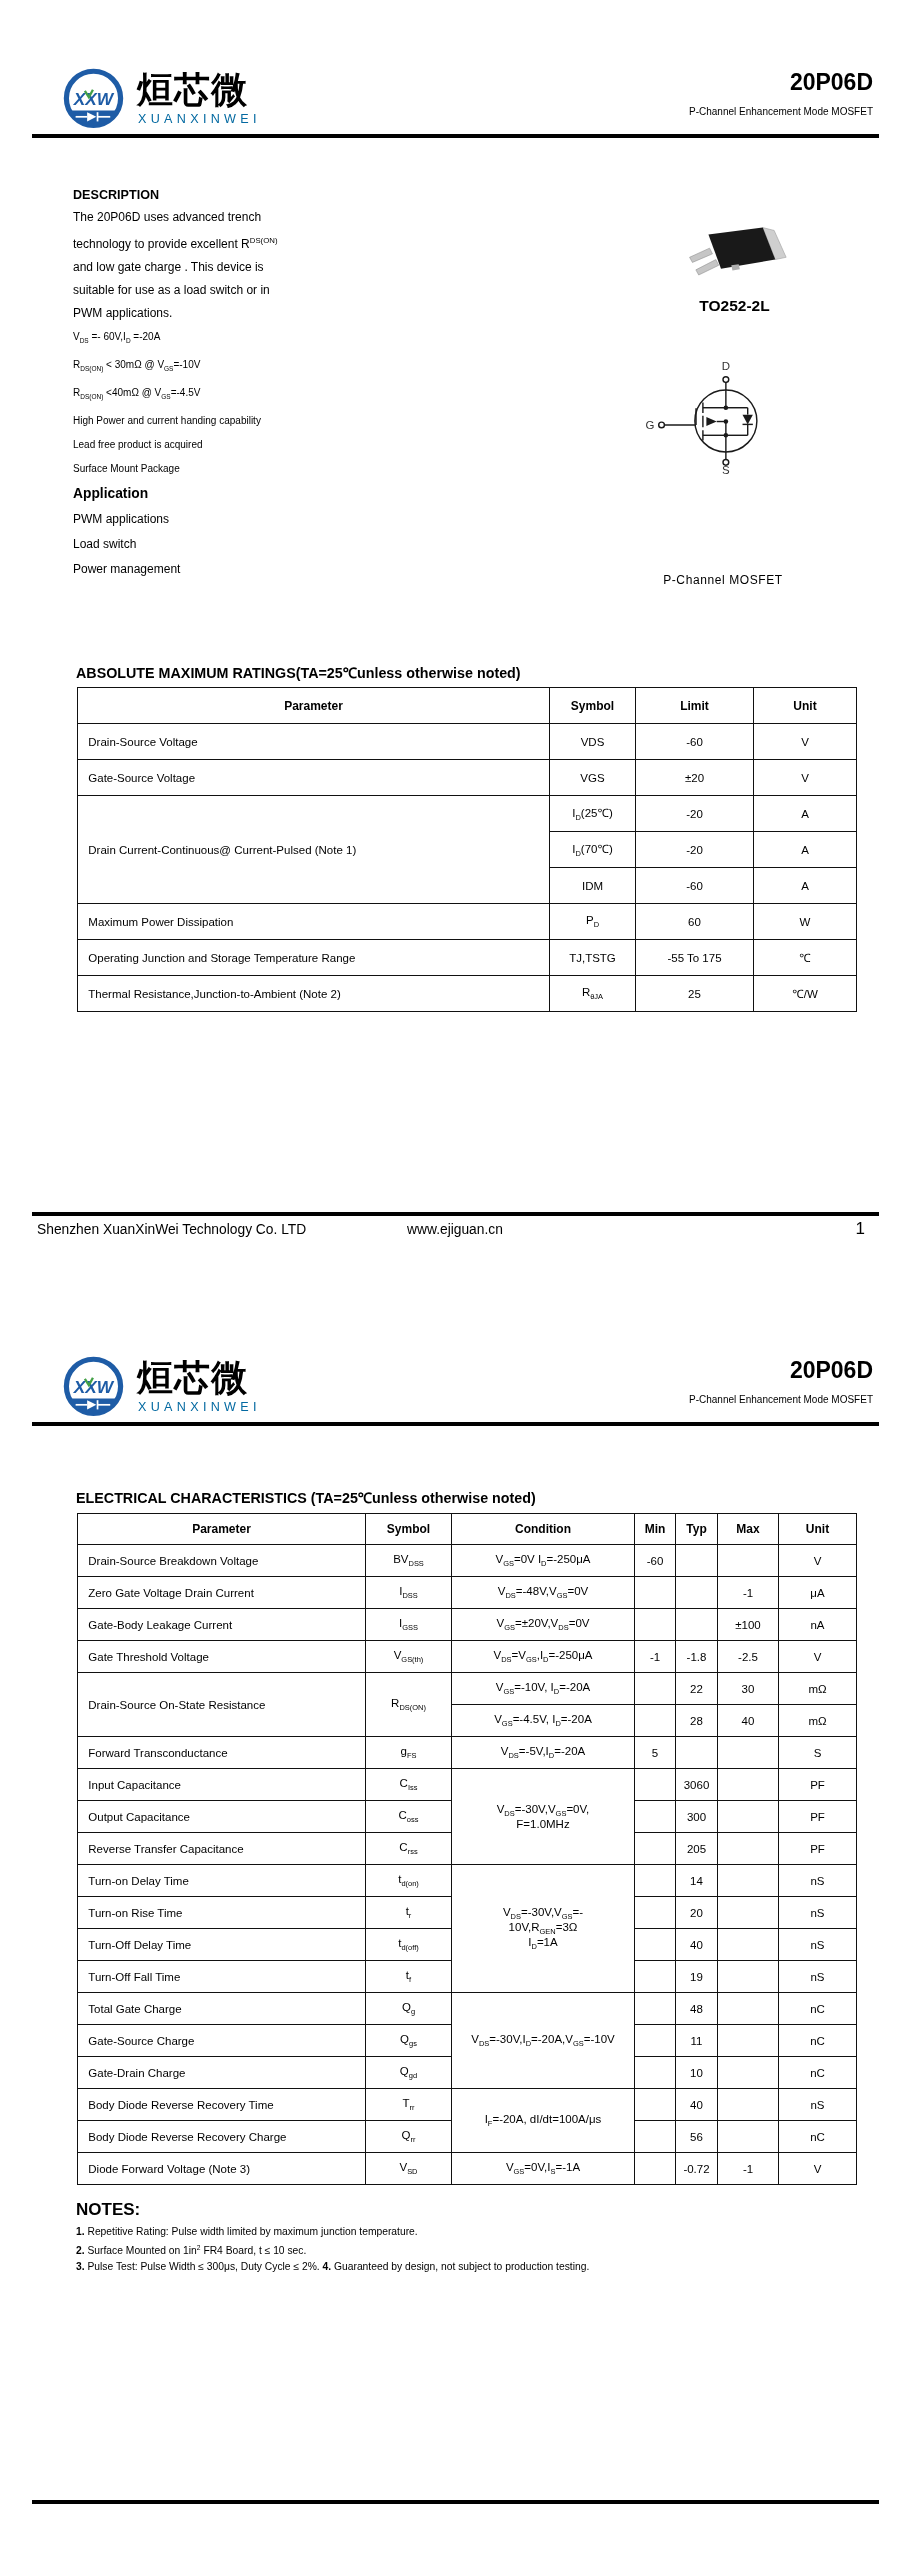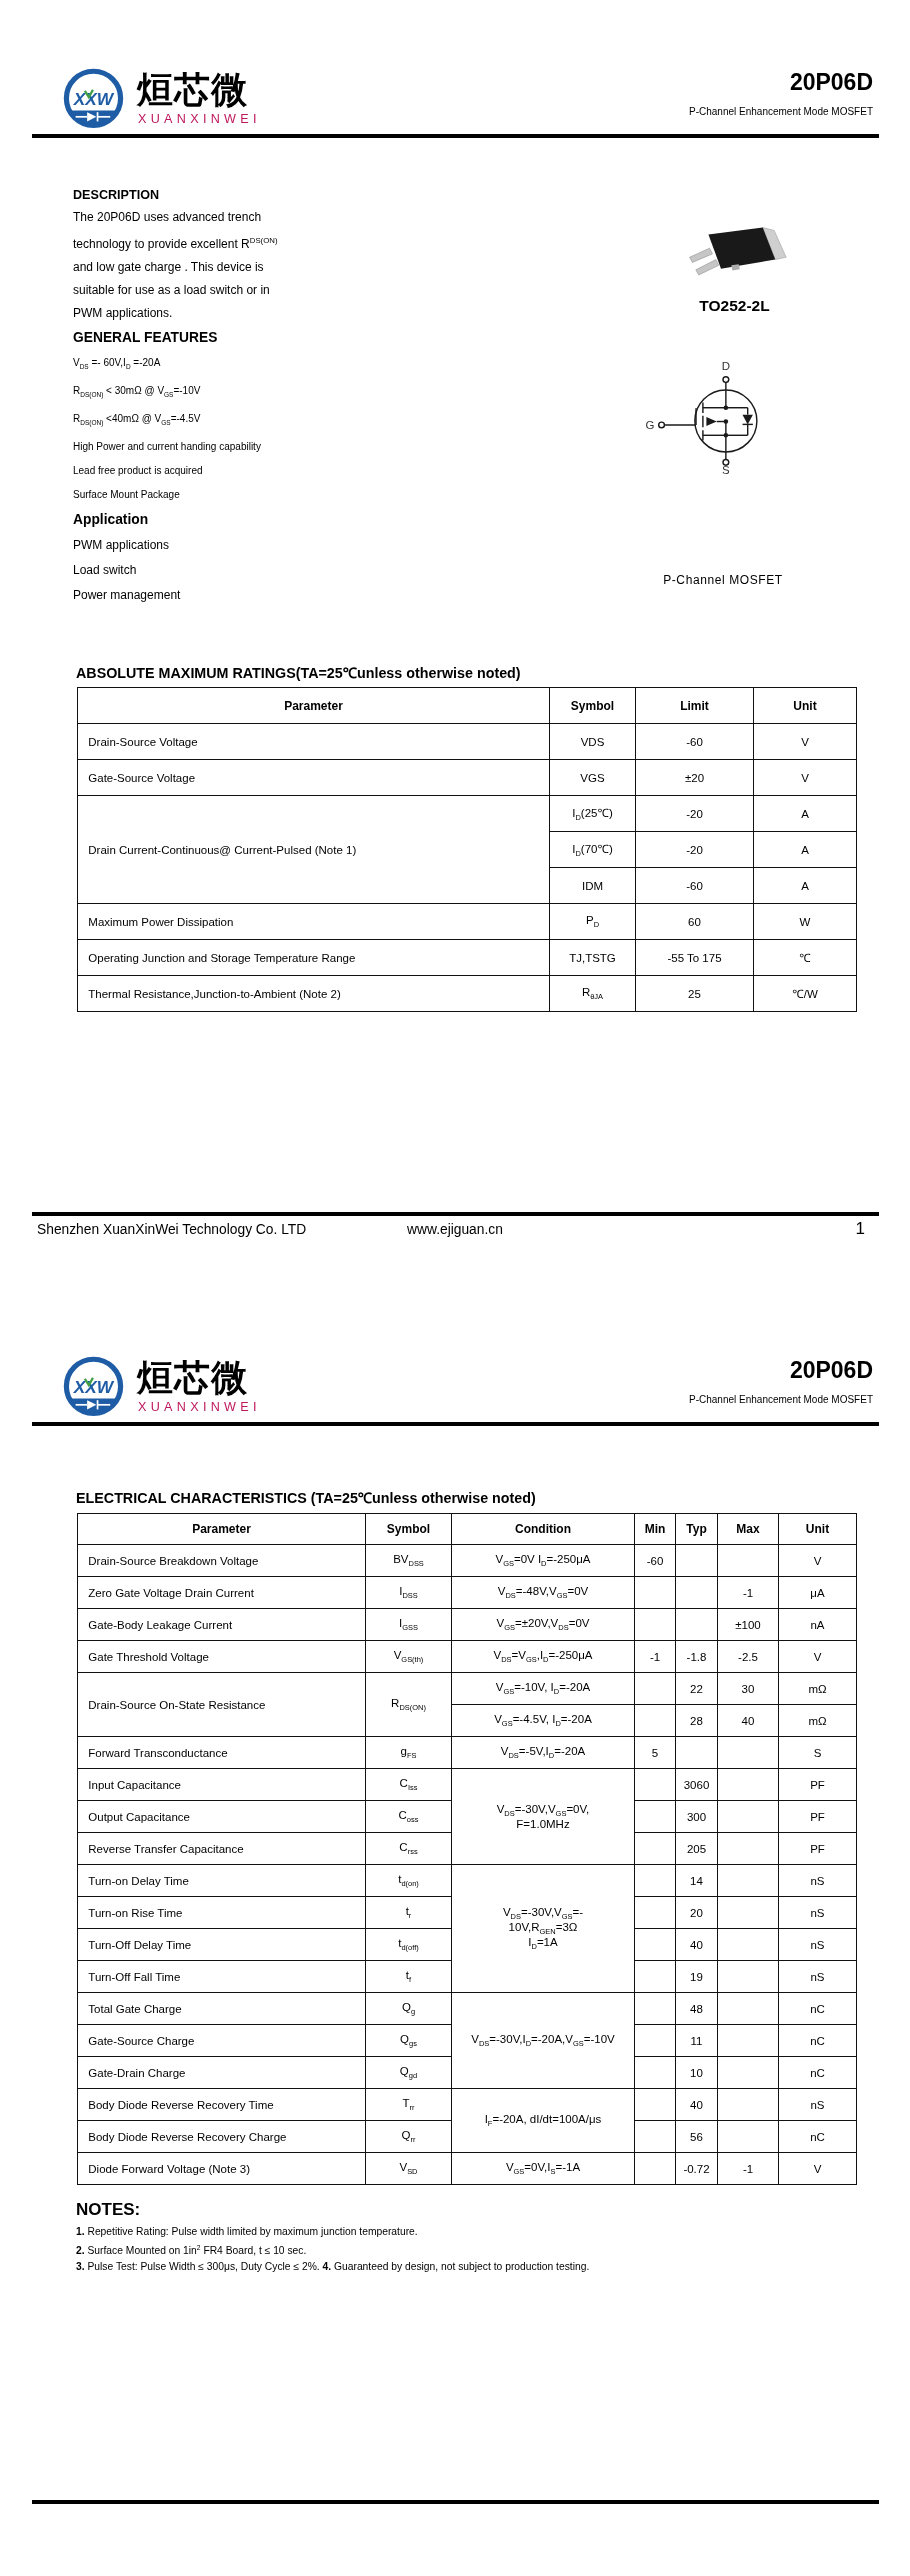--- a/index.html
+++ b/index.html
@@ -6,21 +6,21 @@
   #sheet{position:relative;width:910px;height:2504px;background:#fff;outline:0.6px solid #c9c9c9;
          font-family:"Liberation Sans", sans-serif;color:#000;}
   .page{position:absolute;left:0;width:910px;height:1288px;background:#fff;}
   #p1{top:0;} #p2{top:1288px;}
 
   
   .hdr-rule{position:absolute;left:32px;top:134px;width:847px;height:4px;background:#000;}
   .ft-rule{position:absolute;left:32px;top:1212px;width:847px;height:4px;background:#000;}
   .logo-svg{position:absolute;left:56px;top:62px;width:75px;height:75px;}
   .logo-cn{position:absolute;left:137px;top:71px;font-size:36px;font-weight:bold;letter-spacing:1.1px;line-height:37px;}
-  .logo-en{position:absolute;left:138px;top:112px;font-size:12.6px;letter-spacing:4.3px;color:#be185d;}
+  .logo-en{position:absolute;left:138px;top:112px;font-size:12.6px;letter-spacing:4.3px;color:#0369a1;}
   .part-no{position:absolute;right:37px;top:69px;font-size:23px;font-weight:bold;}
   .subtitle{position:absolute;right:37px;top:106px;font-size:10px;}
   .ft-company{position:absolute;left:37px;top:1222px;font-size:13.8px;}
   .ft-url{position:absolute;left:407px;top:1222px;font-size:13.8px;}
   .ft-page{position:absolute;right:45px;top:1219px;font-size:17px;}
 
   
   .desc-col{position:absolute;left:73px;top:186px;width:367px;}
   .h1{font-size:12.6px;font-weight:bold;line-height:19.5px;}
   .desc-line{font-size:12px;line-height:23px;}
@@ -79,21 +79,20 @@
     <div class="subtitle">P-Channel Enhancement Mode MOSFET</div>
     <div class="hdr-rule"></div>
 
     <div class="desc-col">
       <div class="h1">DESCRIPTION</div>
       <div class="desc-line">The  20P06D uses advanced trench</div>
       <div class="desc-line">technology to provide excellent R<sup>DS(ON)</sup></div>
       <div class="desc-line">and low gate charge . This device is</div>
       <div class="desc-line">suitable for use as a load switch or in</div>
       <div class="desc-line">PWM applications.</div>
-      <div class="h2">GENERAL FEATURES</div>
       <div class="feat-line">V<sub>DS</sub> =- 60V,I<sub>D</sub> =-20A</div>
       <div class="feat-line">R<sub>DS(ON)</sub> &lt; 30mΩ @ V<sub>GS</sub>=-10V</div>
       <div class="feat-line">R<sub>DS(ON)</sub> &lt;40mΩ @ V<sub>GS</sub>=-4.5V</div>
       <div class="feat-line">High Power and current handing capability</div>
       <div class="feat-line">Lead free product is acquired</div>
       <div class="feat-line">Surface Mount Package</div>
       <div class="h2">Application</div>
       <div class="app-line">PWM applications</div>
       <div class="app-line">Load switch</div>
       <div class="app-line">Power management</div>

